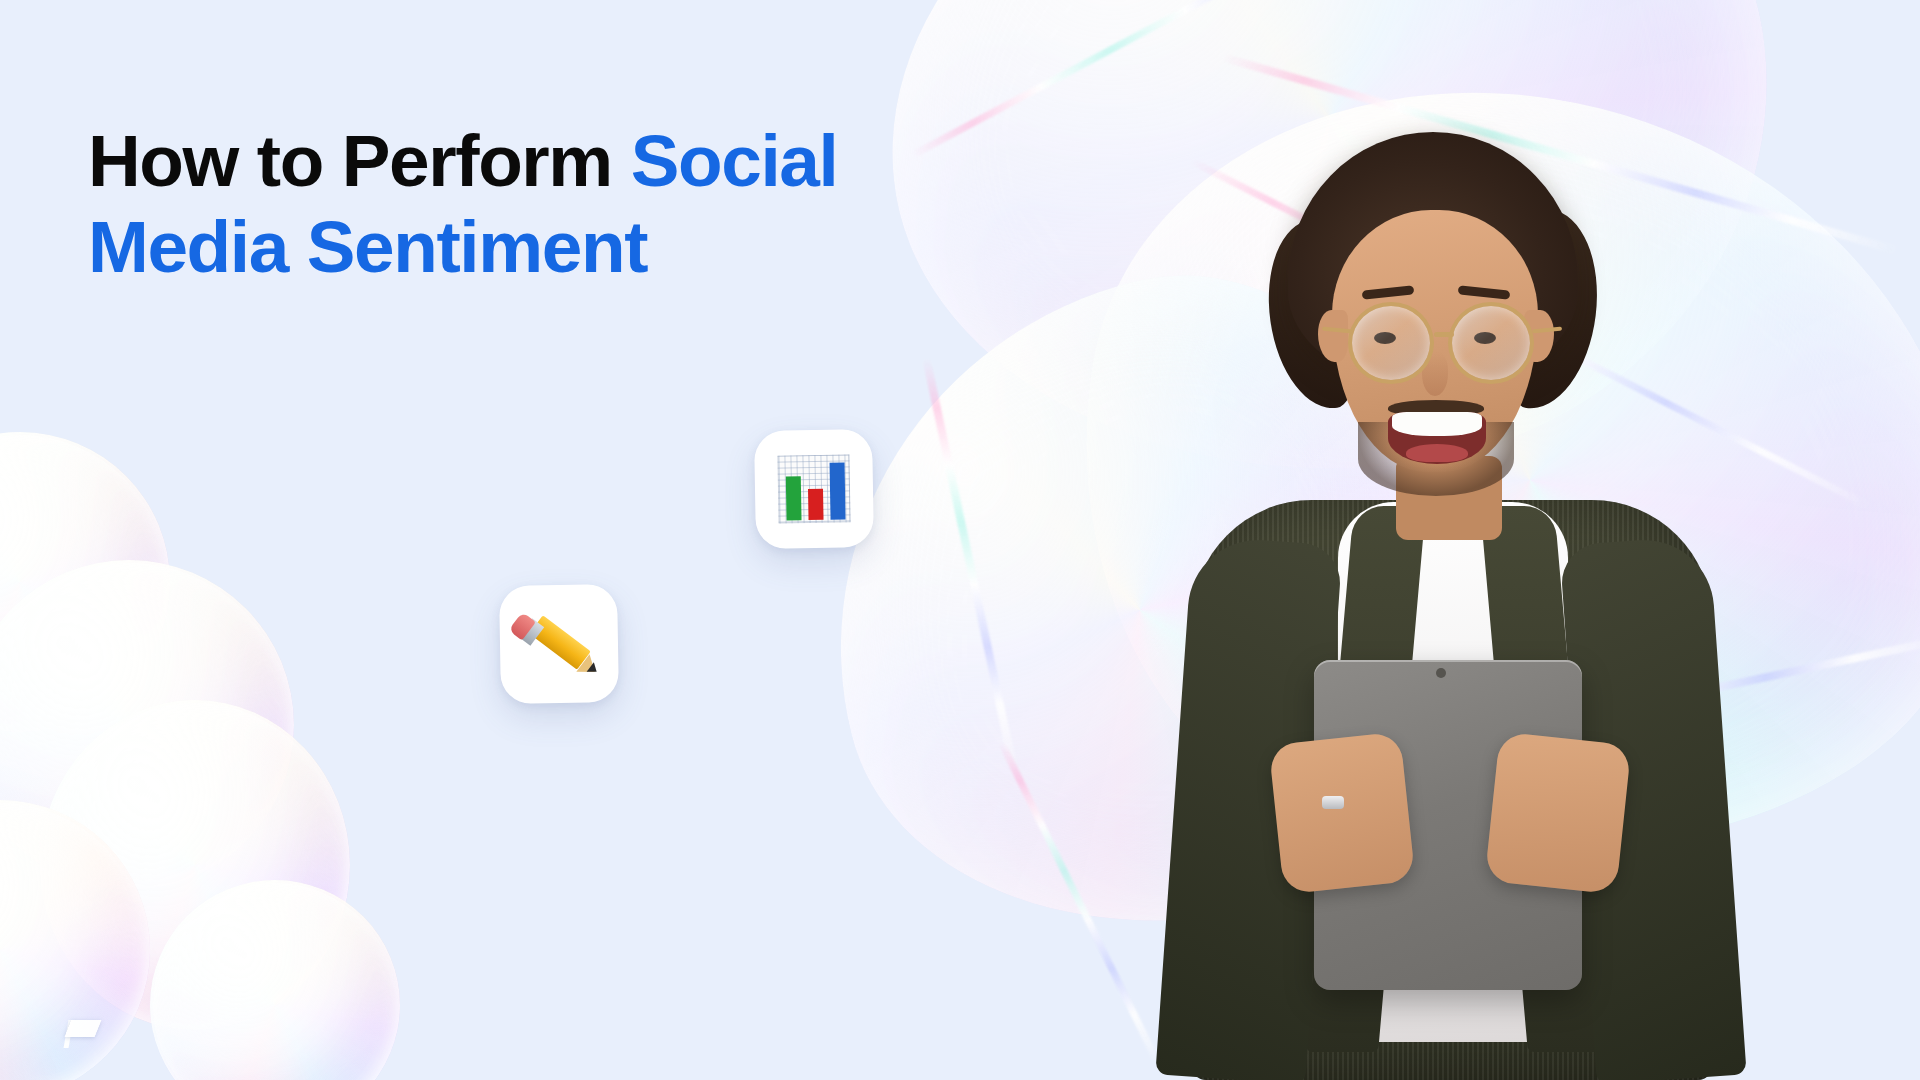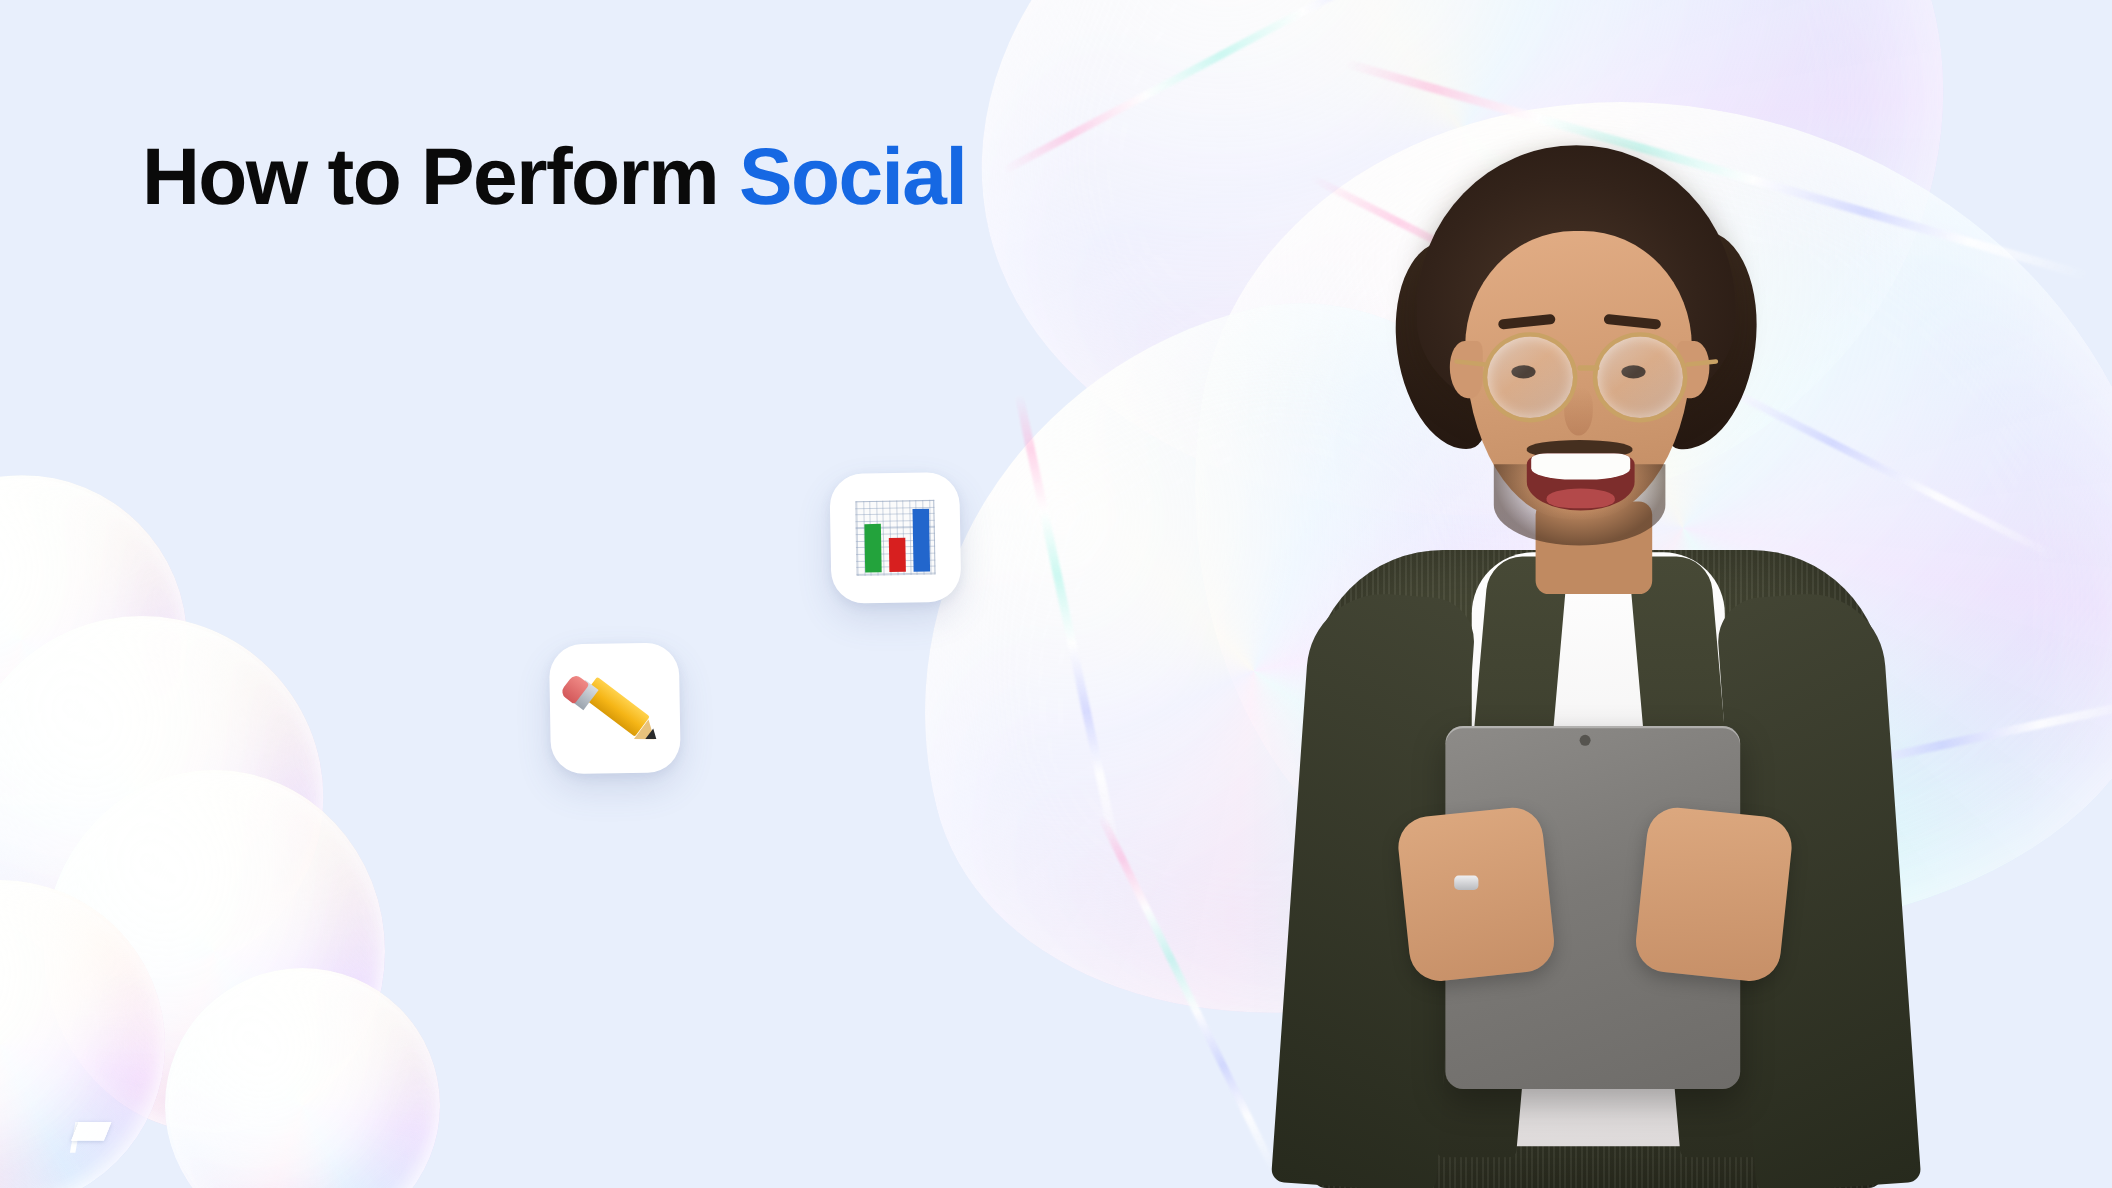--- a/index.html
+++ b/index.html
@@ -179,21 +179,21 @@
   #handL{ left:176px; top:668px; width:132px; height:150px; transform:rotate(-6deg); box-shadow:0 6px 16px rgba(0,0,0,.22);}
   #handR{ left:392px; top:668px; width:132px; height:150px; transform:rotate(6deg);  box-shadow:0 6px 16px rgba(0,0,0,.22);}
   #ring{ left:222px; top:726px; width:22px; height:13px; background:linear-gradient(180deg,#efeff1,#b9bbbf); border-radius:4px;}
 
   
   #headline{
     position:absolute; left:88px; top:118px; width:940px;
     font-size:73px; line-height:1.18; letter-spacing:-1.4px;
     font-weight:800; color:#0a0a0a;
   }
-  #headline .hl-line{ display:block; white-space:nowrap;margin-left:41px; }
+  #headline .hl-line{ display:block; white-space:nowrap; }
   .accent{ color:#1668e3; }
 
   
   .emoji-card{
     position:absolute; width:118px; height:118px; border-radius:30px;
     background:#ffffff;
     box-shadow:0 14px 32px rgba(80,100,150,.16), 0 3px 10px rgba(80,100,150,.10);
     display:flex; align-items:center; justify-content:center;
   }
   #card-chart{ left:755px; top:430px; transform:rotate(-1deg); }
@@ -317,20 +317,21 @@
     <div class="ph" id="templeR"></div>
     <div class="ph" id="tablet"></div>
     <div class="ph" id="tabCam"></div>
     <div class="hand" id="handL"></div>
     <div class="hand" id="handR"></div>
     <div class="ph" id="ring"></div>
   </div>
 
   <h1 id="headline">
     <span class="hl-line"><span>How to Perform </span><span class="accent">Social</span></span>
+    <span class="hl-line accent">Media Sentiment</span>
   </h1>
 
   <div class="emoji-card" id="card-chart">
     <div class="chart-glyph">
       <i class="bar-g"></i>
       <i class="bar-r"></i>
       <i class="bar-b"></i>
     </div>
   </div>
 

